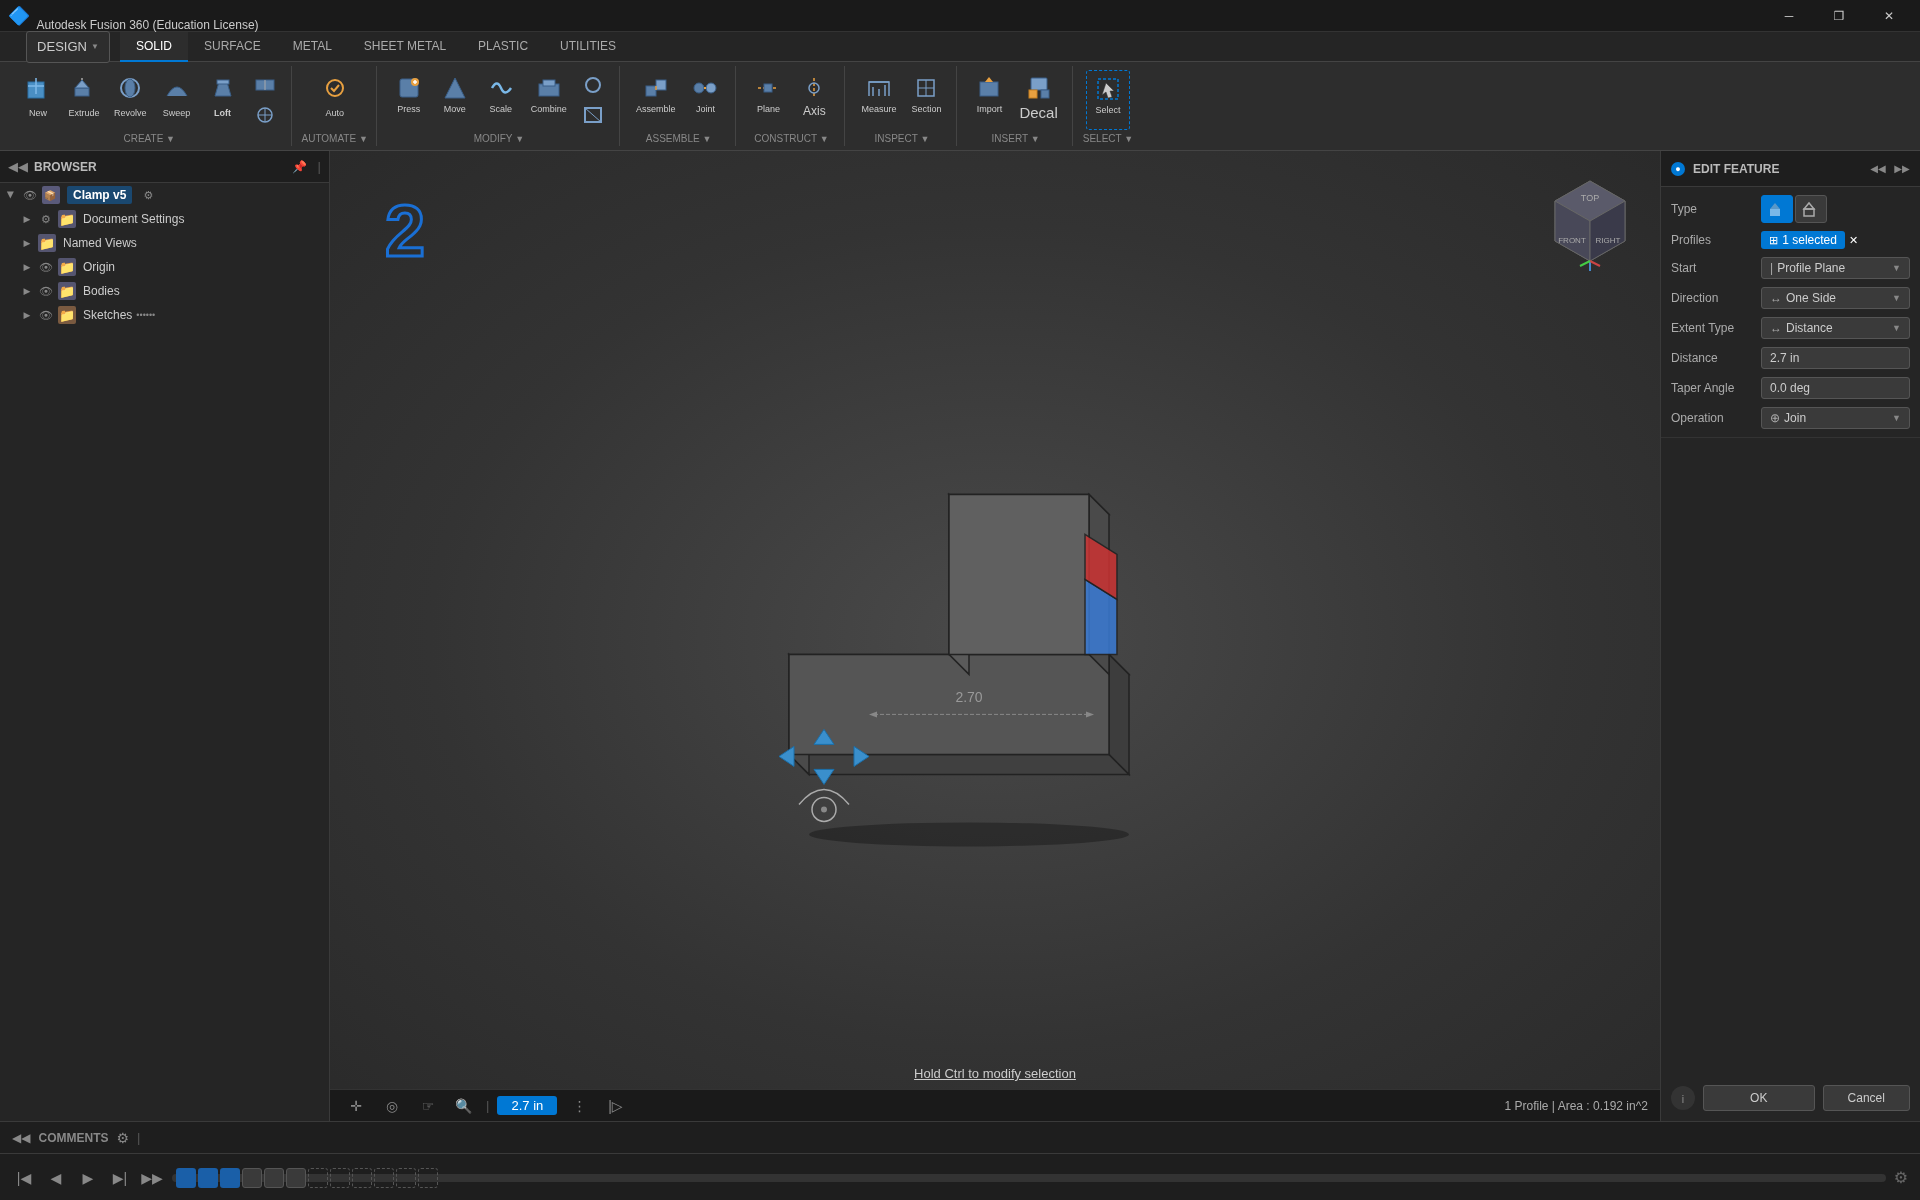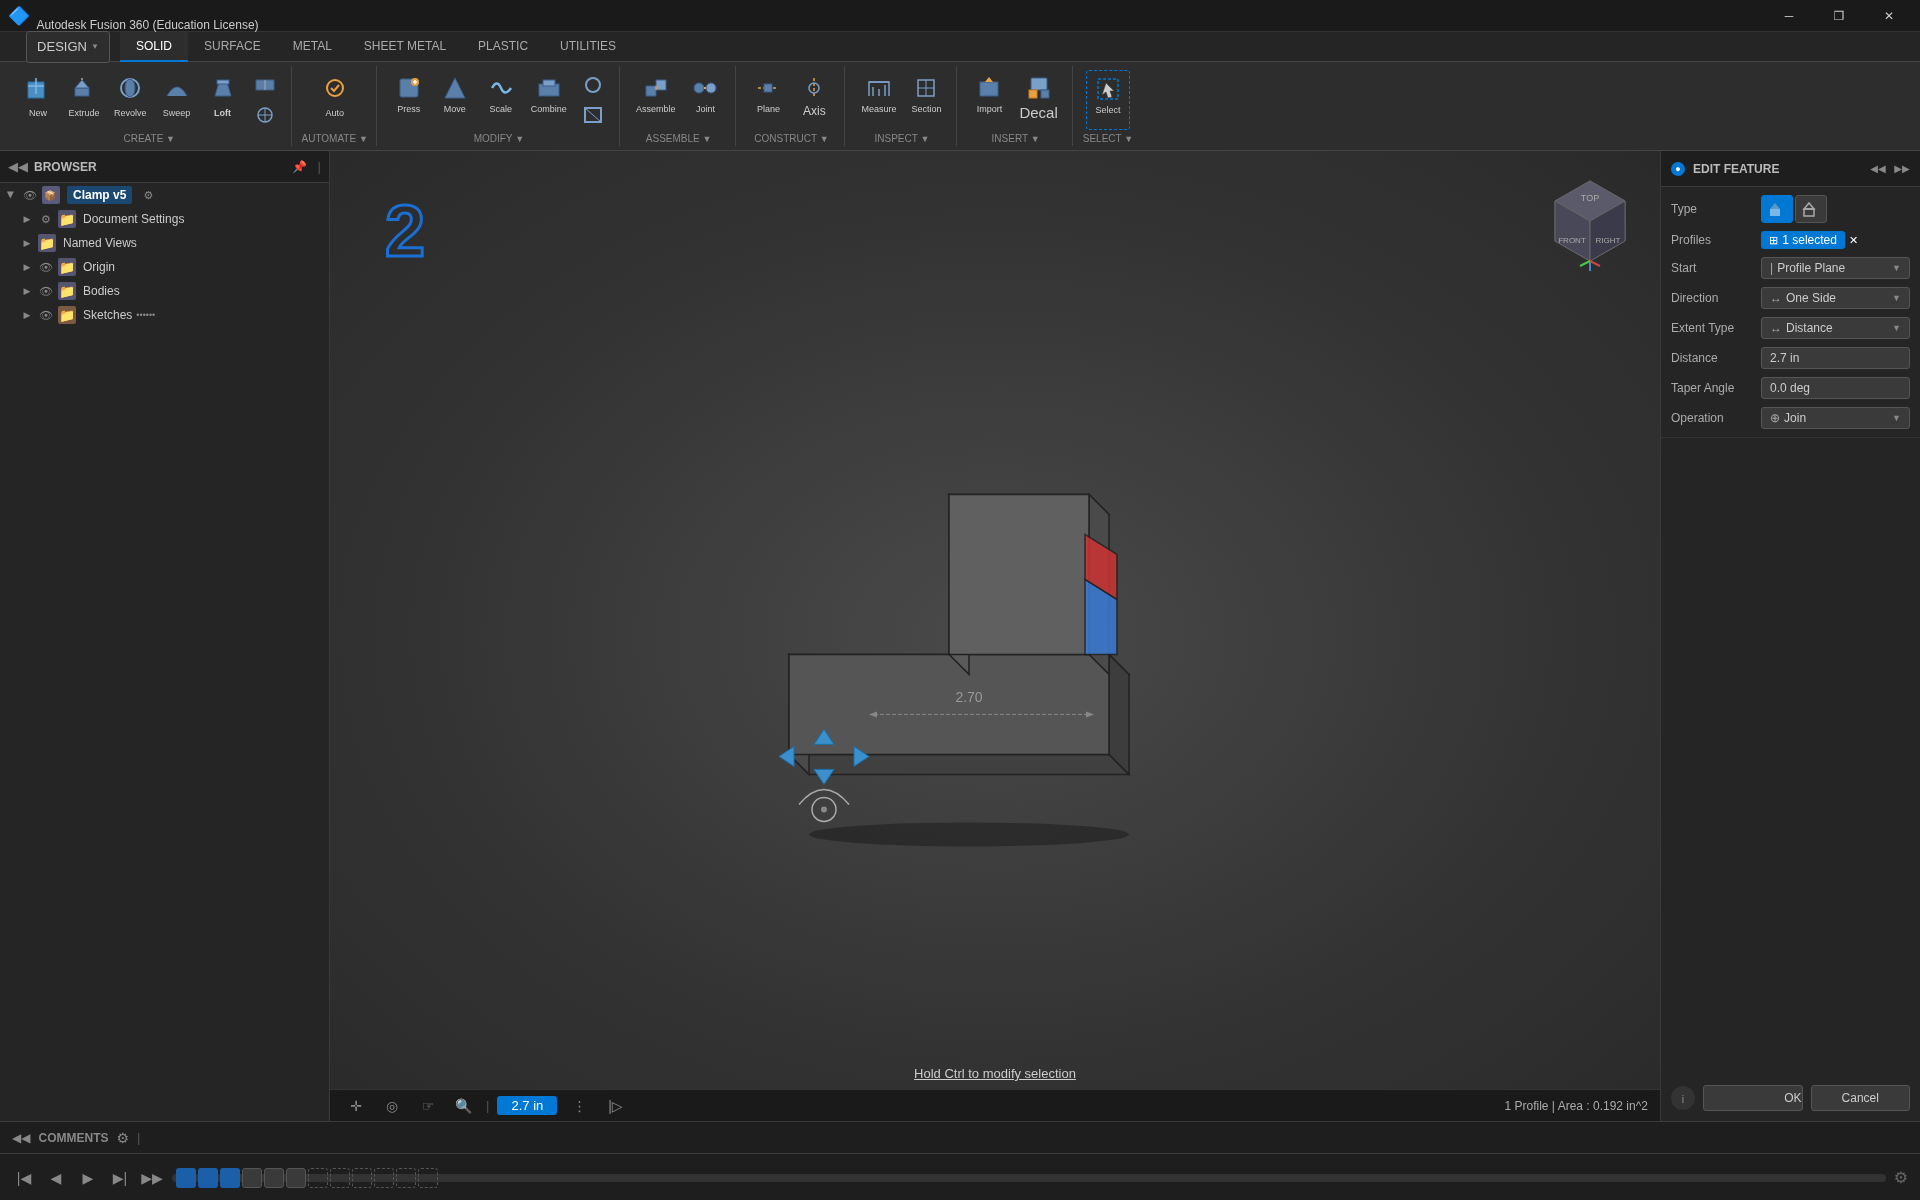--- a/index.html
+++ b/index.html
@@ -81,21 +81,21 @@
     .type-btn { width: 32px; height: 28px; background: #3a3a3a; border: 1px solid #555; border-radius: 3px; display: flex; align-items: center; justify-content: center; cursor: pointer; font-size: 12px; color: #ccc; }
     .type-btn.active { background: #0078d4; border-color: #0078d4; color: #fff; }
     .profiles-badge { background: #0078d4; color: #fff; padding: 2px 8px; border-radius: 3px; font-size: 12px; display: flex; align-items: center; gap: 4px; }
     .profiles-x { cursor: pointer; color: #fff; font-size: 11px; }
     .dropdown-control { display: flex; align-items: center; background: #3a3a3a; border: 1px solid #555; border-radius: 3px; padding: 3px 8px; font-size: 12px; color: #ccc; cursor: pointer; gap: 4px; }
     .dropdown-control .icon { font-size: 12px; color: #aaa; }
     .dropdown-control .arrow { margin-left: auto; font-size: 9px; color: #888; }
     .text-input { background: #3a3a3a; border: 1px solid #555; border-radius: 3px; padding: 3px 8px; font-size: 12px; color: #ccc; width: 100%; }
     .panel-footer { display: flex; align-items: center; padding: 10px; gap: 8px; margin-top: auto; }
     .info-btn { width: 24px; height: 24px; background: #333; border-radius: 50%; display: flex; align-items: center; justify-content: center; font-size: 11px; color: #888; cursor: pointer; }
-    .ok-btn { flex: 1; background: #3a3a3a; border: 1px solid #555; border-radius: 3px; padding: 5px 0; text-align: right; font-size: 12px; color: #ccc; cursor: pointer; }
+    .ok-btn { flex: 1; background: #3a3a3a; border: 1px solid #555; border-radius: 3px; padding: 5px 12px; text-align: center; font-size: 12px; color: #ccc; cursor: pointer; }
     .cancel-btn { flex: 1; background: #3a3a3a; border: 1px solid #555; border-radius: 3px; padding: 5px 0; text-align: center; font-size: 12px; color: #ccc; cursor: pointer; }
     .panel-collapse-btn { width: 16px; height: 16px; display: flex; align-items: center; justify-content: center; cursor: pointer; color: #888; font-size: 10px; }
     .expand-btn { width: 16px; height: 16px; display: flex; align-items: center; justify-content: center; cursor: pointer; color: #888; font-size: 10px; }
 
     
     #comments-bar { height: 32px; background: #1e1e1e; border-top: 1px solid #3a3a3a; display: flex; align-items: center; padding: 0 12px; gap: 8px; }
     #comments-bar .comments-title { font-size: 12px; color: #888; font-weight: 600; }
     .comments-icon { color: #888; font-size: 12px; }
 
     

